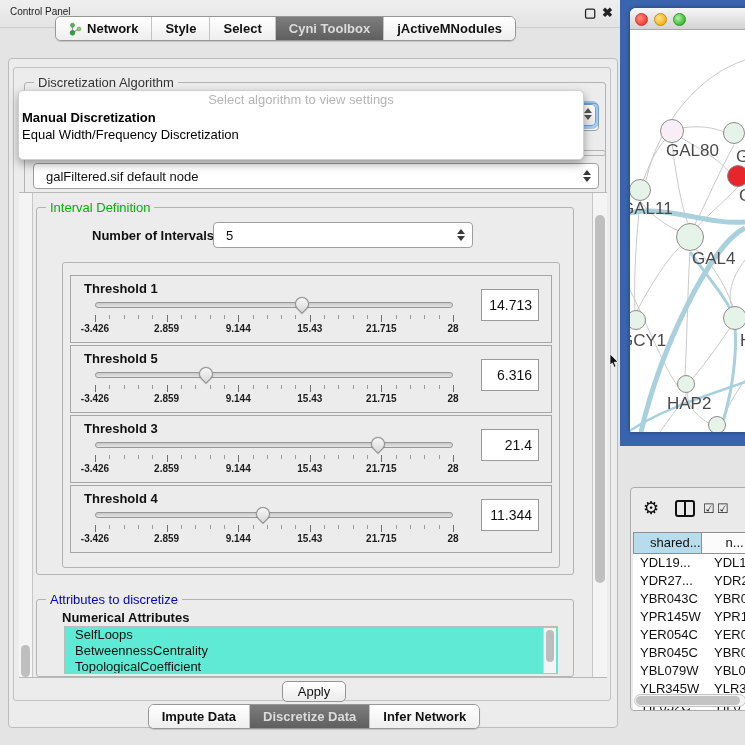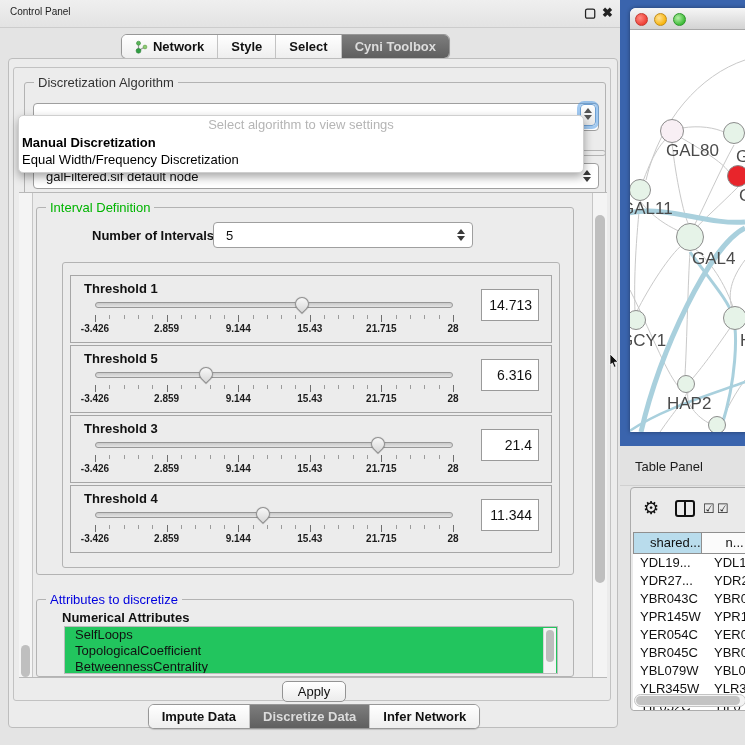--- a/index.html
+++ b/index.html
@@ -7,21 +7,21 @@
   #stage { position:absolute; left:0; top:0; width:745px; height:745px; }
 
   
   #titlebar { position:absolute; left:0; top:0; width:620px; height:28px;
     background:linear-gradient(#efefef,#e3e3e3); border-bottom:1px solid #cccccc; }
   #titlebar .wtitle { position:absolute; left:10px; top:6px; font-size:10px; color:#1d1d1d; }
   #titlebar .winbtn { position:absolute; top:5px; font-size:13px; color:#222; font-weight:bold; cursor:default; }
   #float-btn { left:584px; }
   #close-btn { left:602px; }
 
-  #top-tabbar { position:absolute; left:0; top:34px; width:571px; height:28px; display:flex; justify-content:center; }
+  #top-tabbar { position:absolute; left:0; top:16px; width:571px; height:28px; display:flex; justify-content:center; }
   .segctl { display:flex; height:25px; border:1px solid #979797; border-radius:6px; overflow:hidden;
     background:#ffffff; box-shadow:0 1px 1px rgba(0,0,0,.15); }
   .segctl .seg { display:flex; align-items:center; gap:5px; padding:0 13px; font-size:13px; font-weight:bold;
     color:#111; background:linear-gradient(#ffffff,#eeeeee); border-right:1px solid #c3c3c3; cursor:default; }
   .segctl .seg:last-child { border-right:none; }
   .segctl .seg.sel { background:linear-gradient(#7d7d7d,#5f5f5f); color:#dcdcdc; }
   .tabicon svg { display:block; }
 
   #panel { position:absolute; left:8px; top:58px; width:610px; height:670px;
     background:#ececec; border:1px solid #bdbdbd; border-radius:4px; }
@@ -44,21 +44,21 @@
               border-top:5px solid #3a3a3a; margin:0 auto; }
 
   #algo-group { left:10px; top:14px; width:582px; height:74px; }
   #algo-combo { left:8px; top:20px; width:566px; height:28px; }
   #algo-stepper { position:absolute; left:566px; top:36px; width:16px; height:22px; z-index:45;
     background:linear-gradient(#ffffff,#e6e6e6); border:1px solid #6d9fd2; border-radius:4px;
     box-shadow:0 0 0 3px rgba(84,156,230,.55); }
   #algo-stepper .tri-up { margin-top:3px; border-bottom-color:#555; }
   #algo-stepper .tri-down { border-top-color:#555; }
 
-  #algo-popup { position:absolute; left:4px; top:47px; width:566px; height:58px; z-index:50;
+  #algo-popup { position:absolute; left:4px; top:22px; width:566px; height:70px; z-index:50;
     background:#ffffff; border:1px solid #cfcfcf; border-radius:5px;
     box-shadow:0 4px 10px rgba(0,0,0,.35); overflow:hidden; }
   #algo-popup .hint { height:18px; line-height:18px; text-align:center; font-size:13px; color:#b5b5b5; }
   #algo-popup .opt  { height:17px; line-height:17px; padding-left:3px; font-size:13px; color:#000; }
   #algo-popup .opt.hl { font-weight:bold; }
 
   #tabledata-group { left:10px; top:82px; width:582px; height:46px; }
   #tabledata-combo { left:8px; top:12px; width:566px; height:26px; }
 
   #scrollwrap { position:absolute; left:5px; top:124px; width:588px; height:486px;
@@ -87,21 +87,21 @@
     border:1px solid #8f8f8f; box-shadow:0 0 1px rgba(0,0,0,.4); }
   .ticks { position:absolute; left:0; right:0; top:13px; height:22px; }
   .tick { position:absolute; top:2px; width:1px; height:4px; background:#9b9b9b; }
   .tick.maj { height:7px; background:#6f6f6f; }
   .ticklab { position:absolute; top:10px; transform:translateX(-50%); font-size:10px; font-weight:bold; color:#1c1c1c; white-space:nowrap; }
   .valbox { position:absolute; right:12px; top:13px; width:58px; height:32px; background:#ffffff;
     border:1px solid #9a9a9a; font-size:14px; color:#111; text-align:right; line-height:30px; padding-right:6px; }
 
   #attr-group { left:17px; top:406px; width:538px; height:78px; }
   #attr-label { position:absolute; left:25px; top:10px; font-size:13px; font-weight:bold; color:#111; }
-  #attr-list { position:absolute; left:27px; top:26px; width:494px; height:48px; background:#22c55e;
+  #attr-list { position:absolute; left:27px; top:26px; width:494px; height:48px; background:#5eead4;
     border:1px solid #bcbcbc; overflow:hidden; }
   .attr-item { height:16px; line-height:16px; padding-left:10px; font-size:13px; color:#111; white-space:nowrap; }
   #attr-scroll { position:absolute; right:1px; top:1px; width:13px; height:46px; background:#f4f4f4; border-left:1px solid #d5d5d5; }
   #attr-thumb { position:absolute; left:2px; right:2px; top:2px; height:32px; background:#bdbdbd; border-radius:5px; }
 
   #apply-btn { position:absolute; left:268px; top:613px; width:64px; height:21px;
     background:linear-gradient(#ffffff,#ececec); border:1px solid #949494; border-radius:5px;
     font-size:13px; color:#111; text-align:center; line-height:19px; cursor:default; }
 
   #bottom-tabbar { position:absolute; left:0; top:645px; width:610px; display:flex; justify-content:center; }
@@ -171,20 +171,23 @@
           <span>Network</span>
         </div>
         <div class="seg">
           <span>Style</span>
         </div>
         <div class="seg">
           <span>Select</span>
         </div>
         <div class="seg sel">
           <span>Cyni Toolbox</span>
+        </div>
+        <div class="seg">
+          <span>jActiveMNodules</span>
         </div>
       </div>
   </div>
 
   <div id="panel">
     <div id="inner-pane">
 
       <div id="algo-group" class="group">
         <span class="gtitle dark">Discretization Algorithm</span>
         <div id="algo-combo" class="combo"></div>
@@ -404,22 +407,22 @@
               </div>
           </div>
         </div>
 
         <div id="attr-group" class="group">
           <span class="gtitle blue">Attributes to discretize</span>
           <span id="attr-label">Numerical Attributes</span>
           <div id="attr-list">
             <div id="attr-items">
                 <div class="attr-item">SelfLoops</div>
+                <div class="attr-item">BetweennessCentrality</div>
                 <div class="attr-item">TopologicalCoefficient</div>
-                <div class="attr-item">BetweennessCentrality</div>
               </div>
             <div id="attr-scroll">
               <div id="attr-thumb"></div>
             </div>
           </div>
         </div>
       </div>
 
       <div id="apply-btn">Apply</div>
     </div>
@@ -484,23 +487,20 @@
           <span class="netlab" style="left: 109px; top: 156px;">C</span>
           <span class="netlab" style="left: -9px; top: 169px;">GAL11</span>
           <span class="netlab" style="left: 62px; top: 219px;">GAL4</span>
           <span class="netlab" style="left: -10px; top: 301px;">GCY1</span>
           <span class="netlab" style="left: 110px; top: 301px;">H</span>
           <span class="netlab" style="left: 37px; top: 364px;">HAP2</span>
         </div>
     </div>
   </div>
 
-  <div id="tp-bar">
-    <span class="tptitle">Table Panel</span>
-  </div>
 
   <div id="tp-box">
     <div id="tp-toolbar">
       <span id="gear-ic">⚙</span>
       <div id="split-ic"></div>
       <span id="chk1" class="chk-ic">☑</span>
       <span id="chk2" class="chk-ic">☑</span>
     </div>
     <div id="tp-header">
       <div id="hcell-a" class="hcell">shared...</div>

